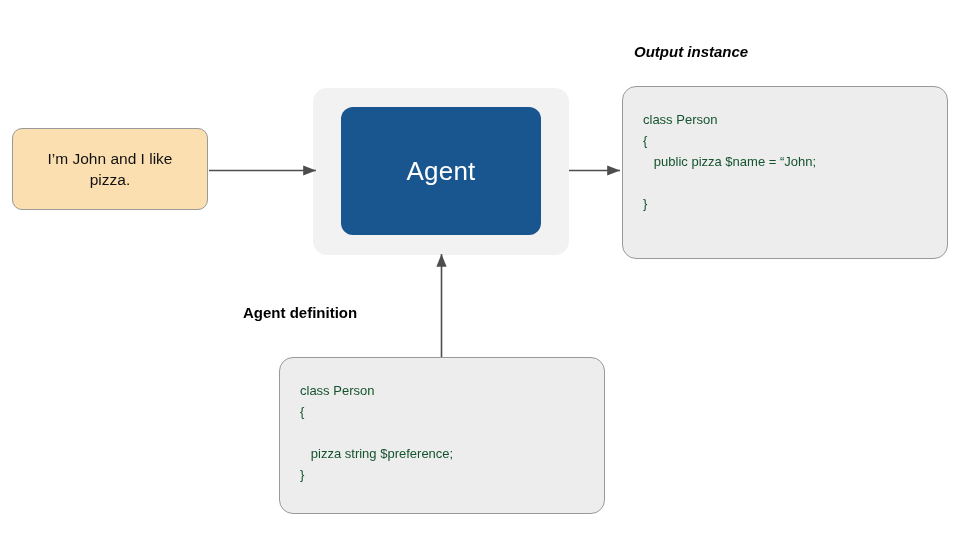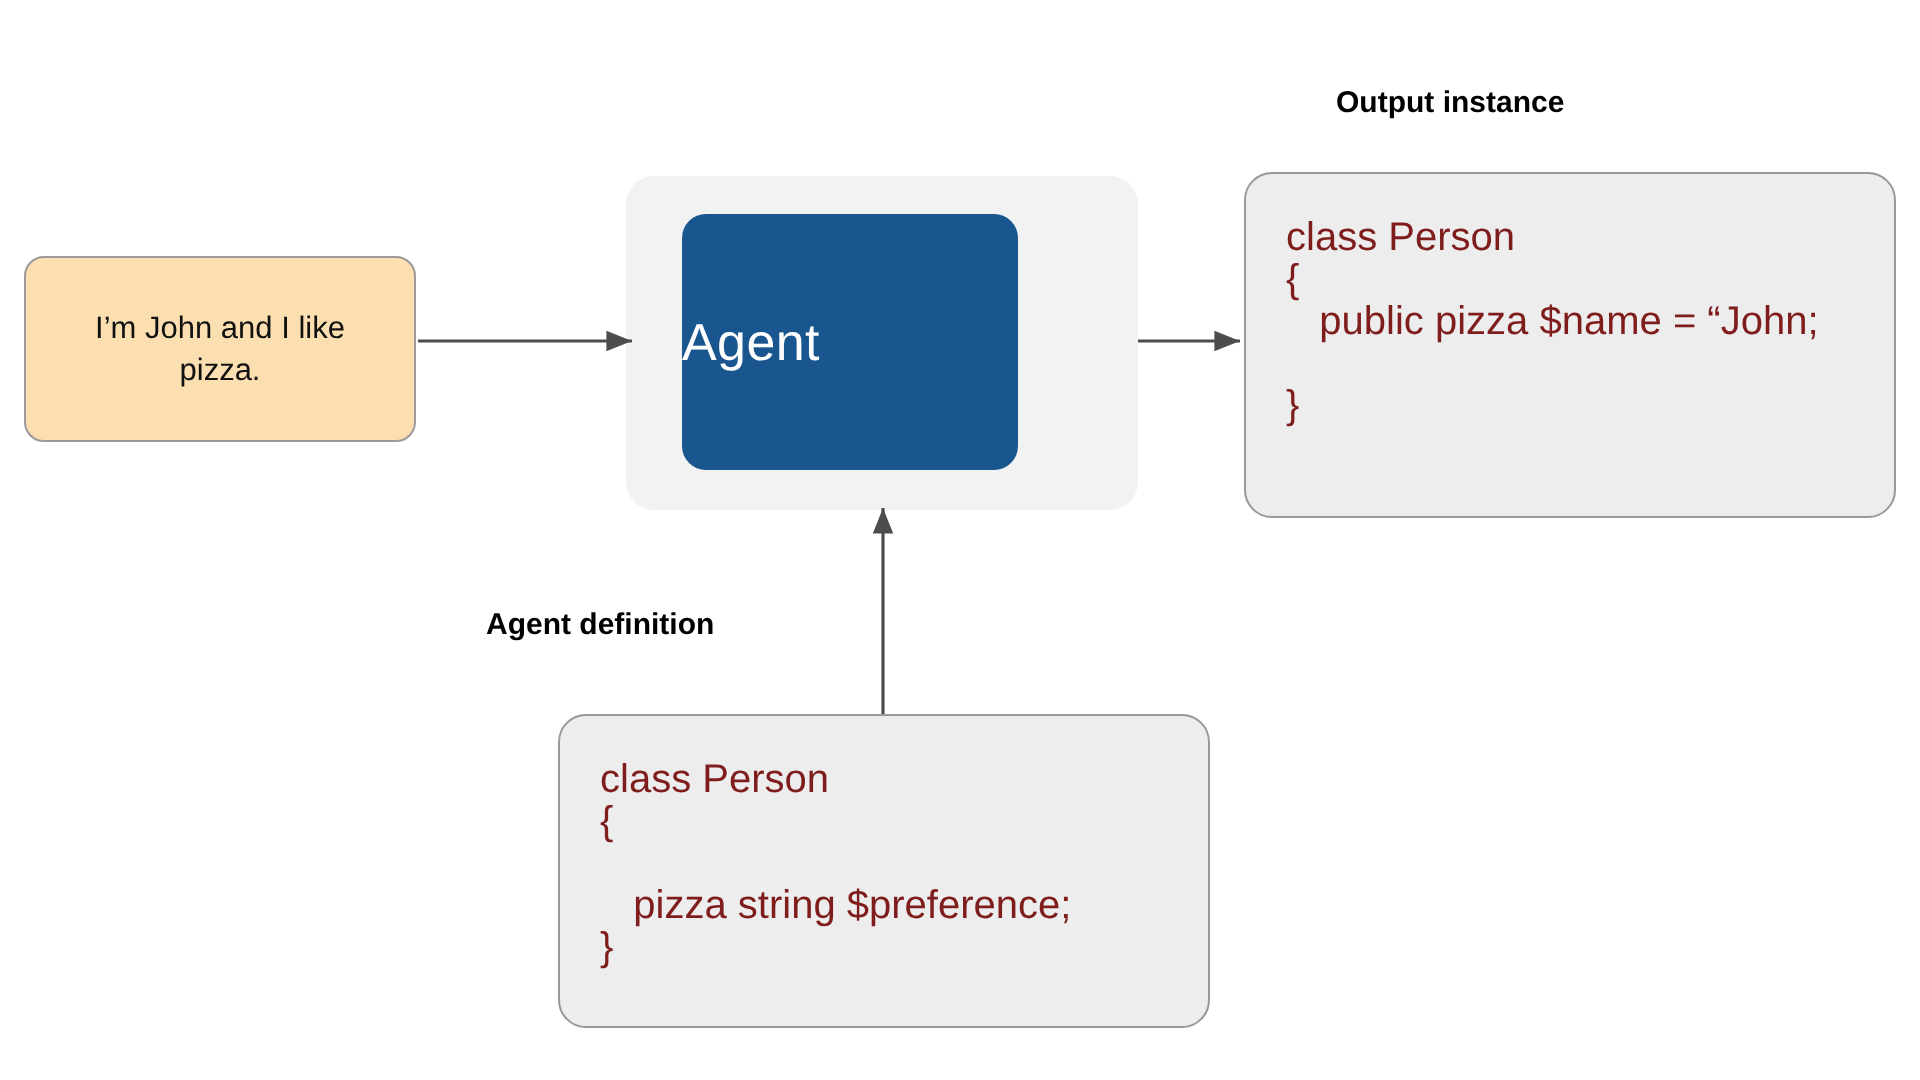--- a/index.html
+++ b/index.html
@@ -18,21 +18,21 @@
     width: 960px;
     height: 540px;
   }
 
   
   #input-node {
     position: absolute;
     left: 12px;
     top: 128px;
     width: 196px;
-    height: 93px;
+    height: 82px;
     box-sizing: border-box;
     background: #fbdfb0;
     border: 1px solid #9a9a9a;
     border-radius: 10px;
     display: flex;
     align-items: center;
     justify-content: center;
     text-align: center;
     padding: 0 14px;
   }
@@ -50,27 +50,28 @@
     width: 256px;
     height: 167px;
     box-sizing: border-box;
     background: #f2f2f2;
     border-radius: 14px;
   }
   #agent-node {
     position: absolute;
     left: 341px;
     top: 107px;
-    width: 168px;
+    width: 200px;
     height: 128px;
     box-sizing: border-box;
     background: #19558f;
     border-radius: 12px;
     display: flex;
     align-items: center;
+    justify-content: center;
   }
   #agent-node .node-text {
     font-size: 26px;
     color: #ffffff;
     letter-spacing: 0.2px;
   }
 
   
   .code-box {
     position: absolute;
@@ -91,38 +92,39 @@
     width: 326px;
     height: 157px;
   }
   .code-lines {
     position: absolute;
     left: 20px;
     top: 22px;
     right: 12px;
   }
   .code-line {
-    font-size: 20px;
+    font-size: 13px;
     line-height: 21px;
-    color: #7f1d1d;
+    color: #14532d;
     white-space: pre;
     min-height: 21px;
   }
 
   
   .section-label {
     position: absolute;
     font-size: 15px;
     font-weight: bold;
     color: #000000;
     white-space: nowrap;
   }
   #label-output {
-    left: 668px;
+    left: 634px;
     top: 43px;
+    font-style: italic;
   }
   #label-schema {
     left: 243px;
     top: 304px;
   }
 
   
   #arrow-layer {
     position: absolute;
     left: 0;

